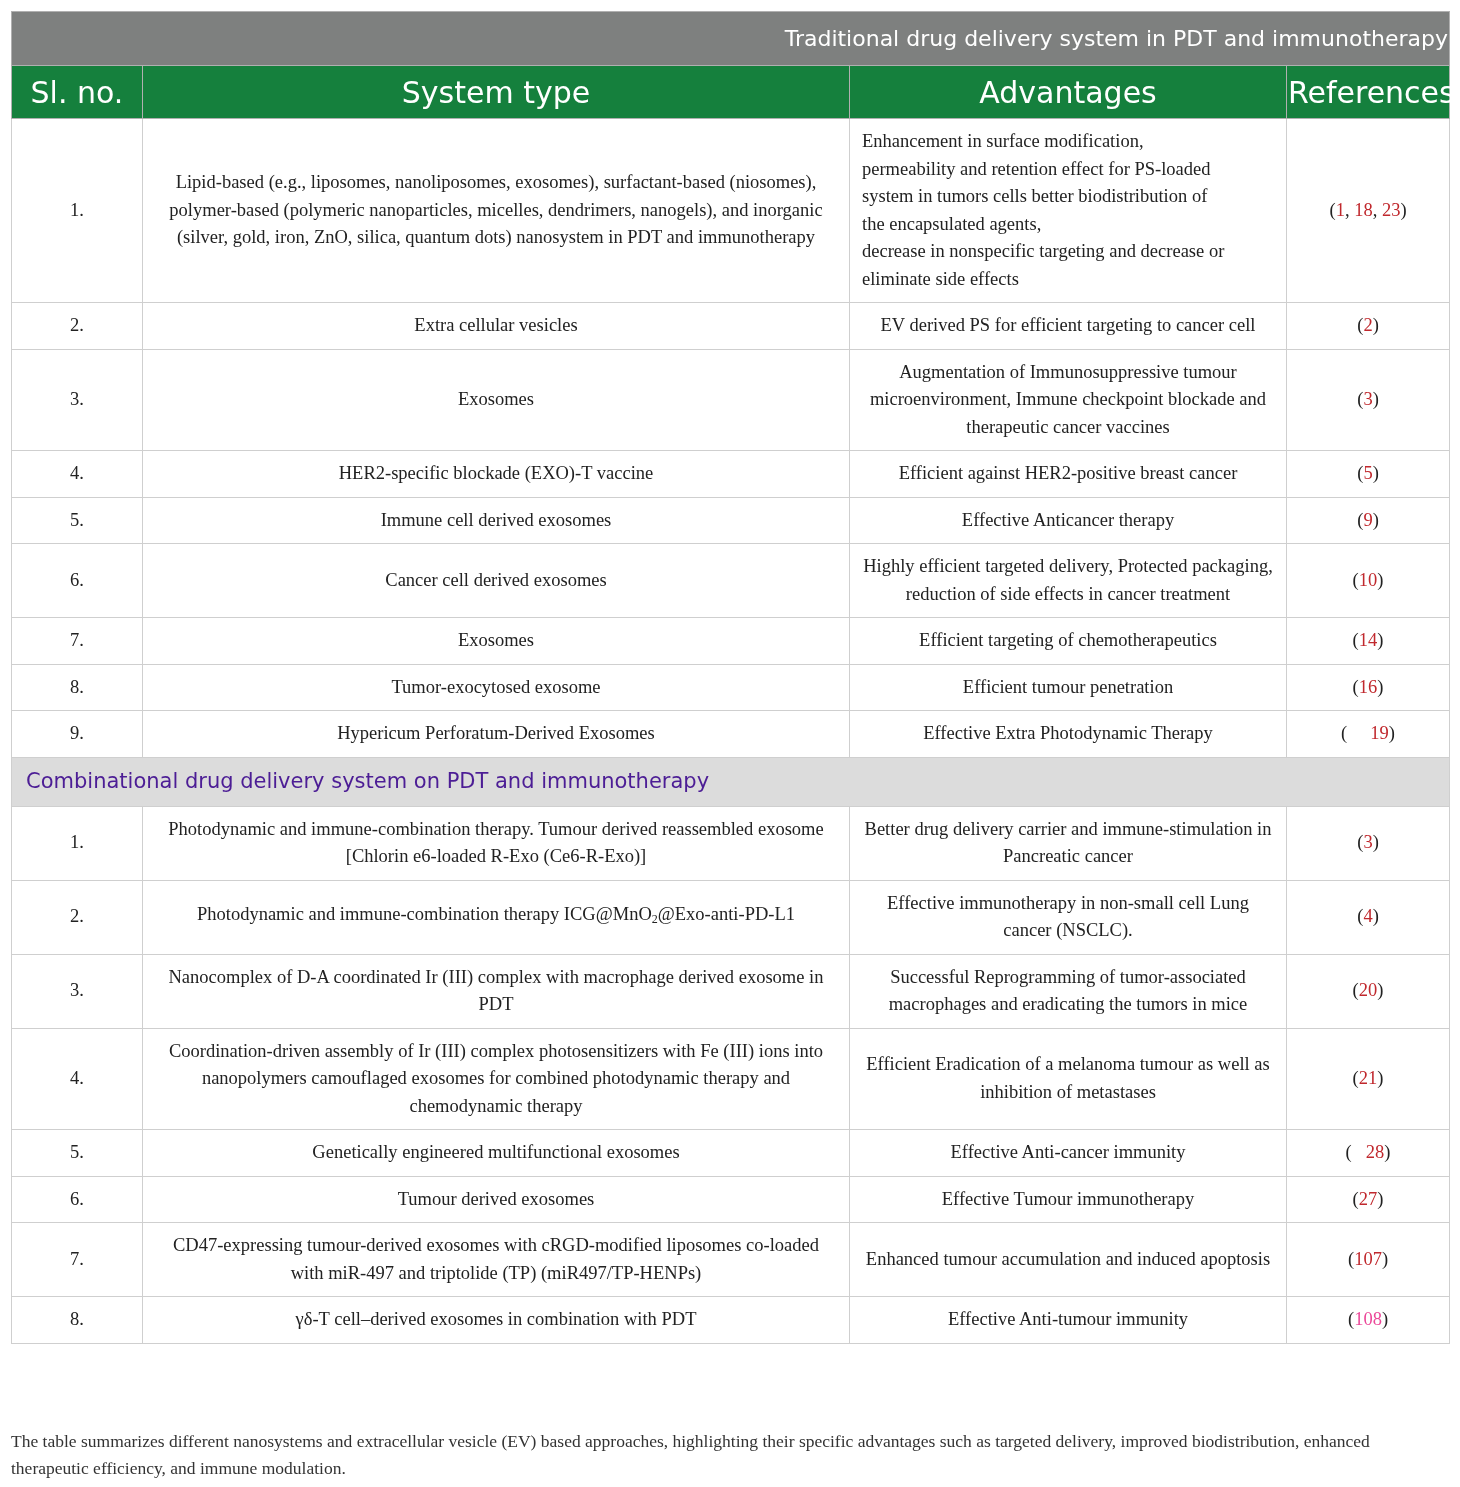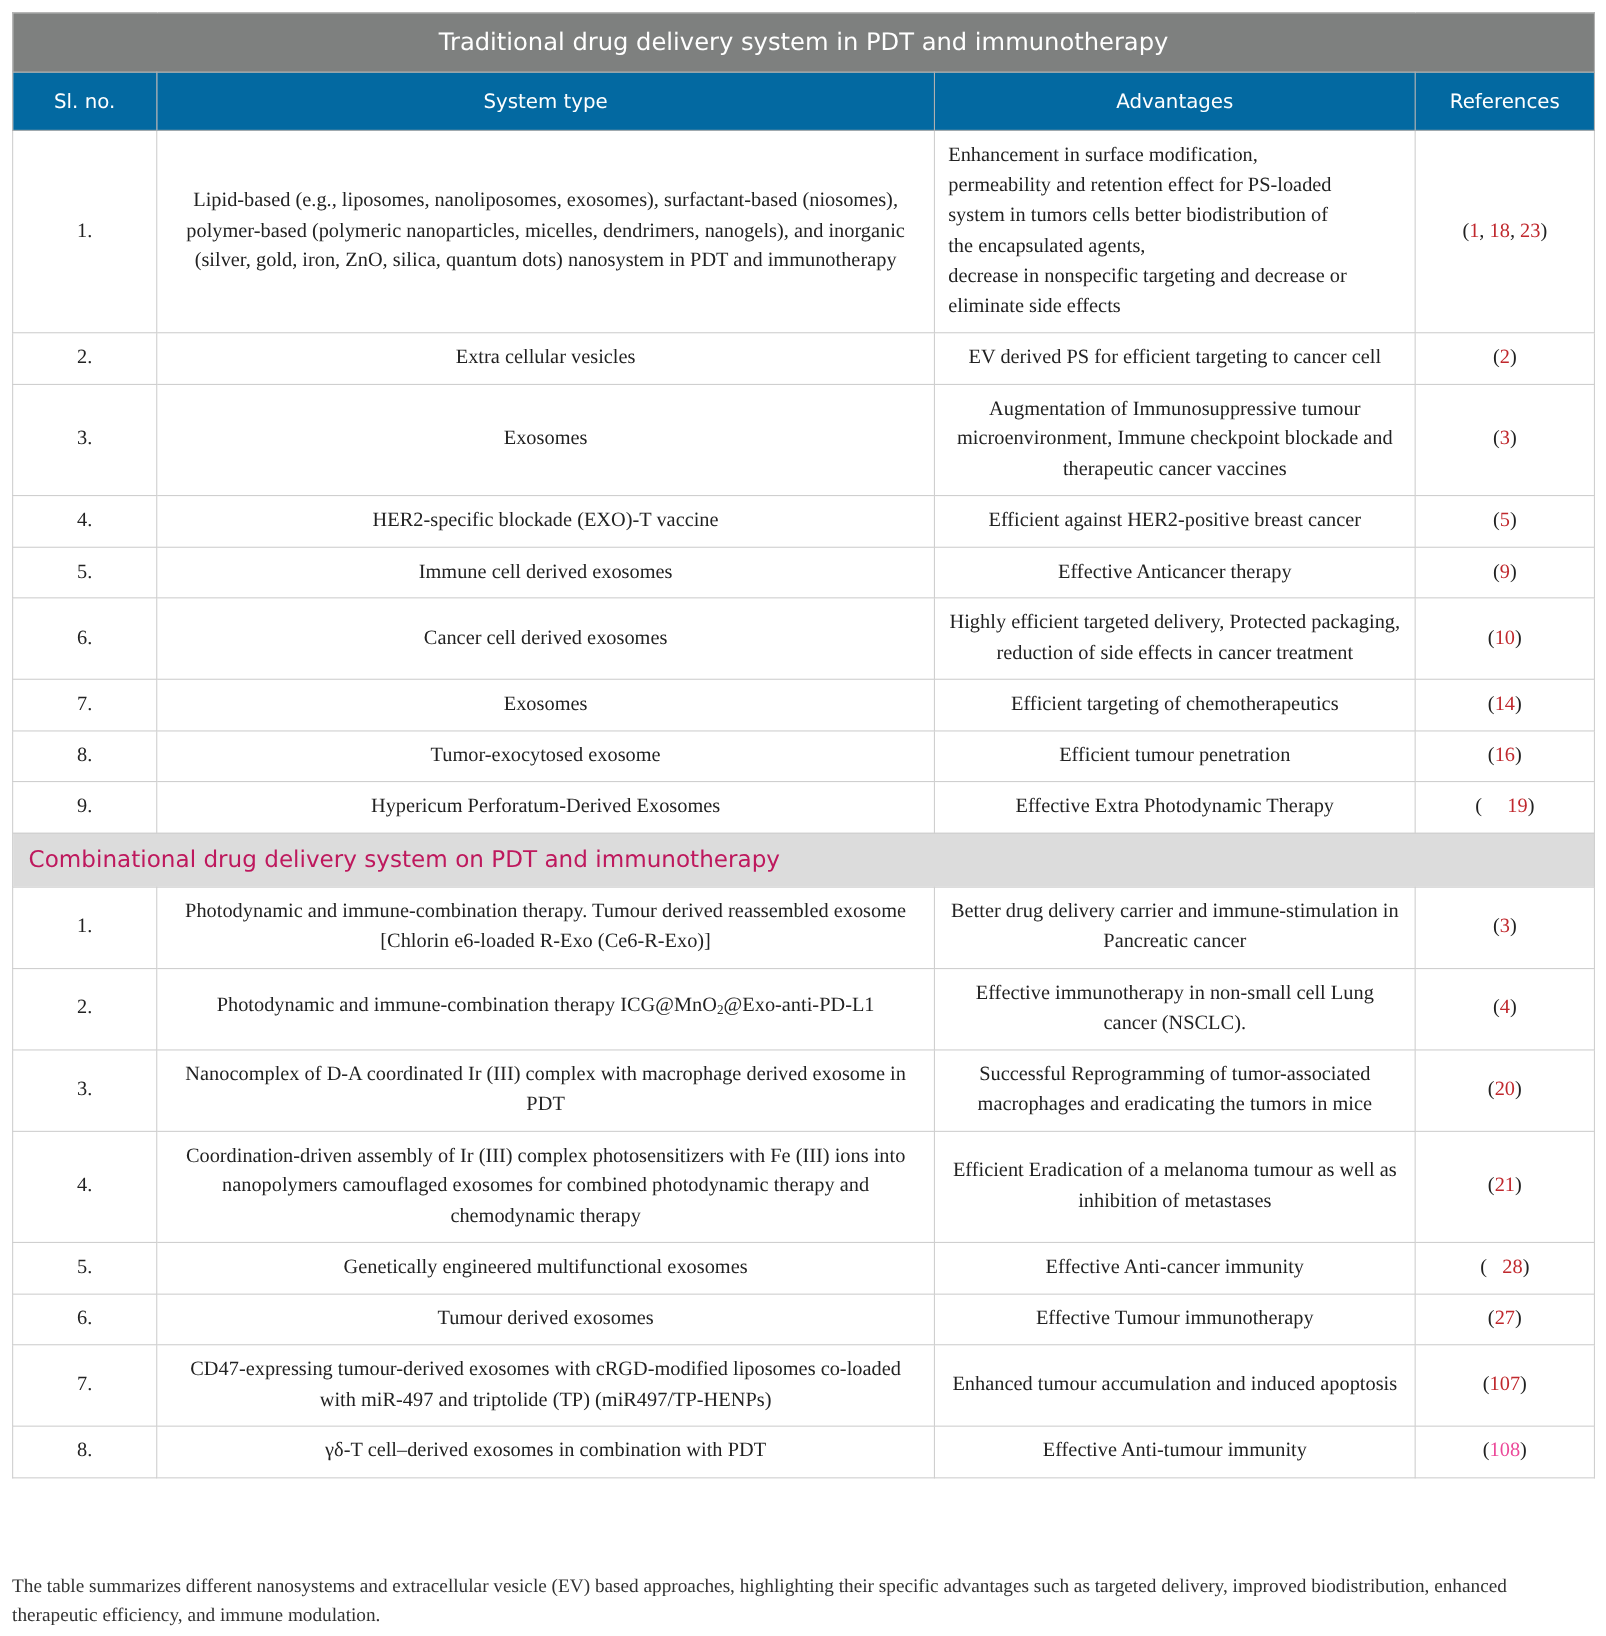--- a/index.html
+++ b/index.html
@@ -7,37 +7,37 @@
   .wrap { position: absolute; left: 11px; top: 11px; width: 1438px; }
   table { border-collapse: collapse; width: 1438px; table-layout: fixed; }
   col.c1 { width: 131px; }
   col.c2 { width: 707px; }
   col.c3 { width: 437px; }
   col.c4 { width: 163px; }
   th, td { border: 1px solid #c8c8c8; }
   .title-row th {
     background: #7e807f; color: #ffffff; height: 51px;
     font-family: "DejaVu Sans", sans-serif; font-weight: normal; font-size: 22px;
-    text-align: center; vertical-align: middle; border-color: #b0b0b0;
+    text-align: right; vertical-align: middle; border-color: #b0b0b0;
   }
   .head-row th {
-    background: #0369a1; color: #ffffff; height: 50px;
-    font-family: "DejaVu Sans", sans-serif; font-weight: normal; font-size: 18px;
+    background: #15803d; color: #ffffff; height: 50px;
+    font-family: "DejaVu Sans", sans-serif; font-weight: normal; font-size: 30px;
     text-align: center; vertical-align: middle; border-color: #b0b0b0;
   }
   td {
     font-family: "Liberation Serif", serif; font-size: 18.5px; color: #222222;
     line-height: 27.5px; text-align: center; vertical-align: middle;
     padding: 9px 12px; border-color: #cfcfcf;
   }
   td.adv-left { text-align: left; }
   td.num { padding-left: 4px; padding-right: 4px; }
   .section-row td {
     background: #dcdcdc; text-align: left; font-family: "DejaVu Sans", sans-serif;
-    font-size: 21px; color: #be185d; padding: 8px 14px; height: 32px;
+    font-size: 21px; color: #4c1d95; padding: 8px 14px; height: 32px;
   }
   .ref-link { color: #c0282d; }
   .caption {
     position: absolute; left: 11px; top: 1428px; width: 1440px;
     font-family: "Liberation Serif", serif; font-size: 17.5px; color: #333333; line-height: 27px;
   }
   sub { font-size: 12px; vertical-align: -3px; }
 </style>
 </head>
 <body>

